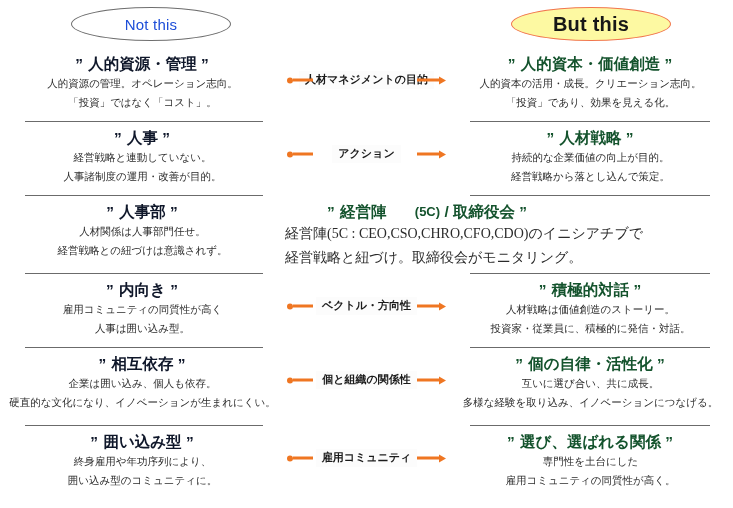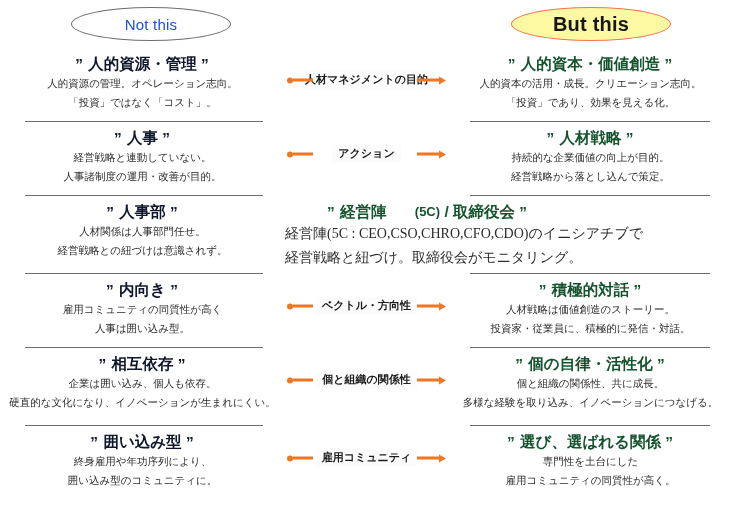--- a/index.html
+++ b/index.html
@@ -291,21 +291,21 @@
           </span>
           <span class="center-label">個と組織の関係性</span>
           <span class="arrow-right">
             <span class="bar bar-r"></span>
             <span class="tip"></span>
           </span>
         </div>
       </div>
       <div class="side side-right">
         <div class="headline right-headline"><span class="q">”</span>&nbsp;<span>個の自律・活性化</span>&nbsp;<span class="q">”</span></div>
-        <div class="sub">個と組織の関係性、共に成長。</div>
+        <div class="sub">互いに選び合い、共に成長。</div>
         <div class="sub">多様な経験を取り込み、イノベーションにつなげる。</div>
       </div>
       <div class="divider l" style="top: 77px;"></div>
       <div class="divider r" style="top: 77px;"></div>
     </div>
     <div class="row">
       <div class="side side-left">
         <div class="headline left-headline"><span class="q">”</span>&nbsp;<span>囲い込み型</span>&nbsp;<span class="q">”</span></div>
         <div class="sub">終身雇用や年功序列により、</div>
         <div class="sub">囲い込み型のコミュニティに。</div>

